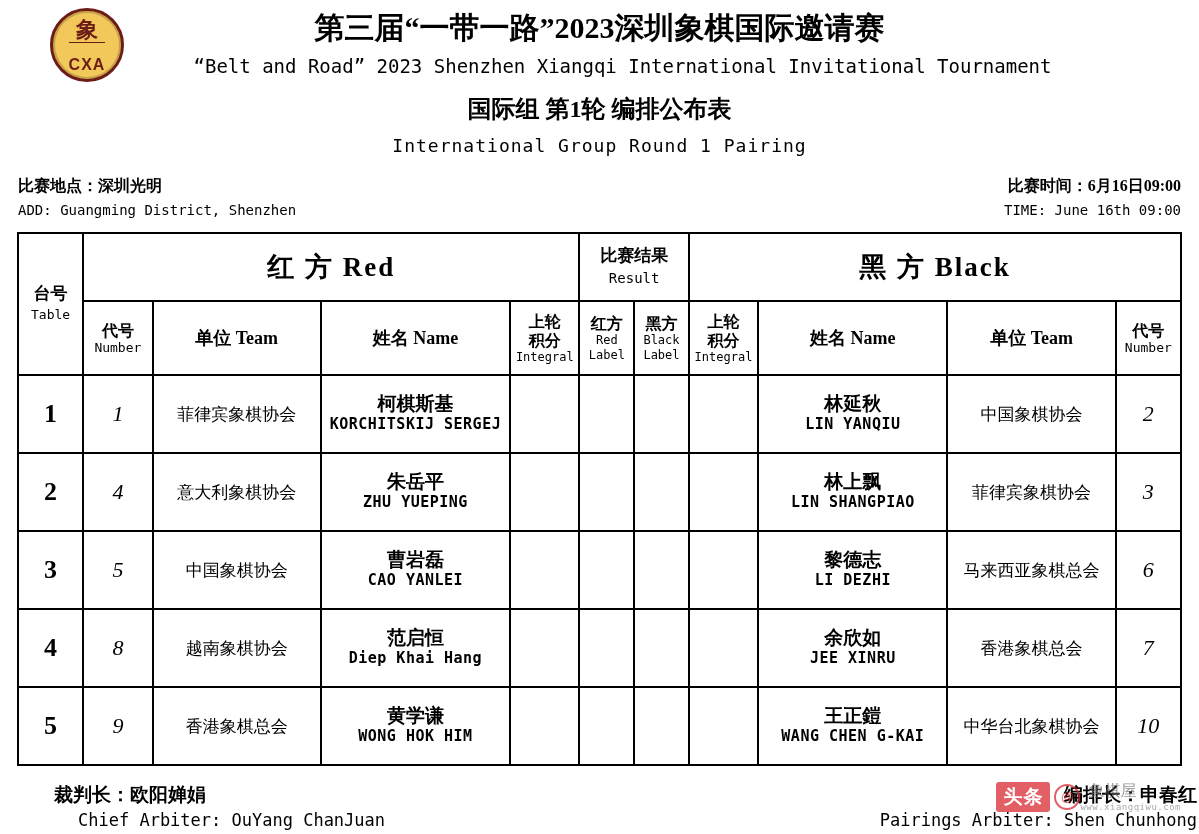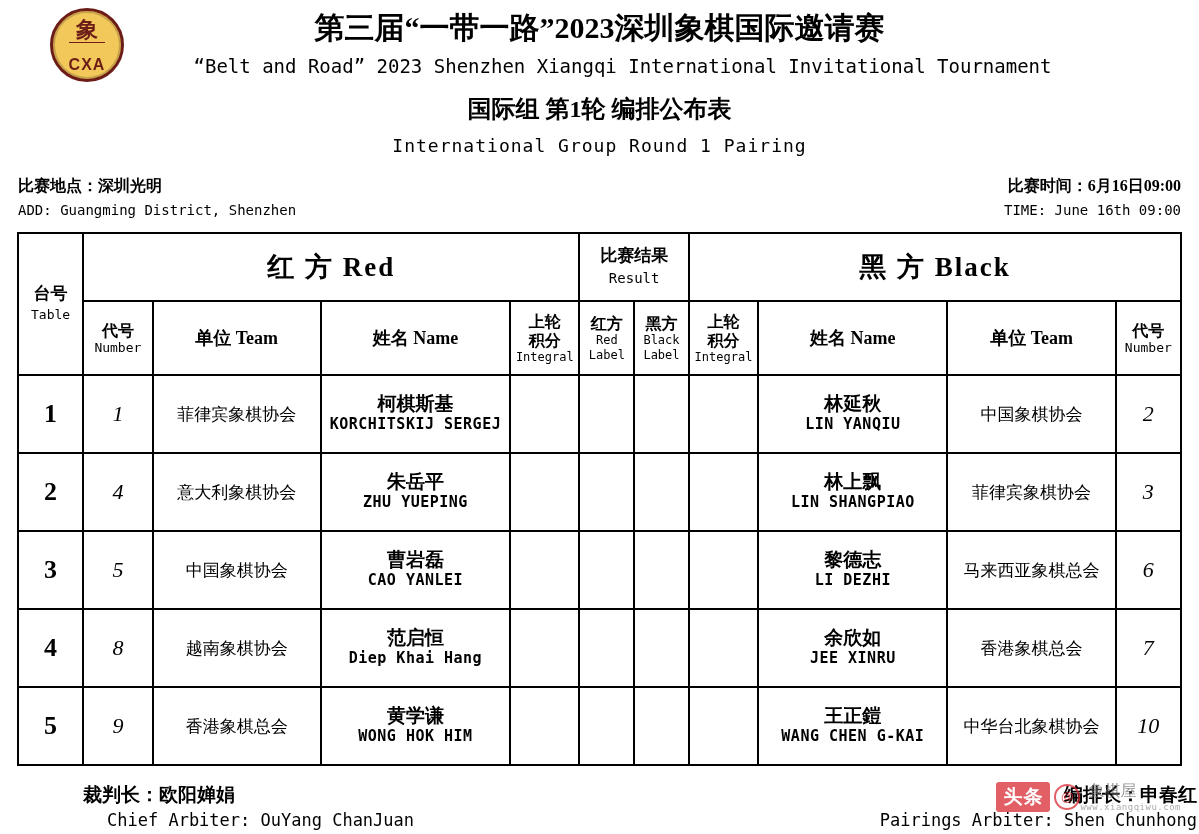--- a/index.html
+++ b/index.html
@@ -227,21 +227,21 @@
   
   .footer {
     position: absolute;
     left: 0;
     right: 0;
     bottom: 0;
     height: 60px;
   }
   .footer-left {
     position: absolute;
-    left: 83px;
+    left: 54px;
     bottom: 2px;
   }
   .footer-right {
     position: absolute;
     right: 2px;
     bottom: 2px;
     text-align: right;
   }
   .f-cn {
     font-size: 19px;

